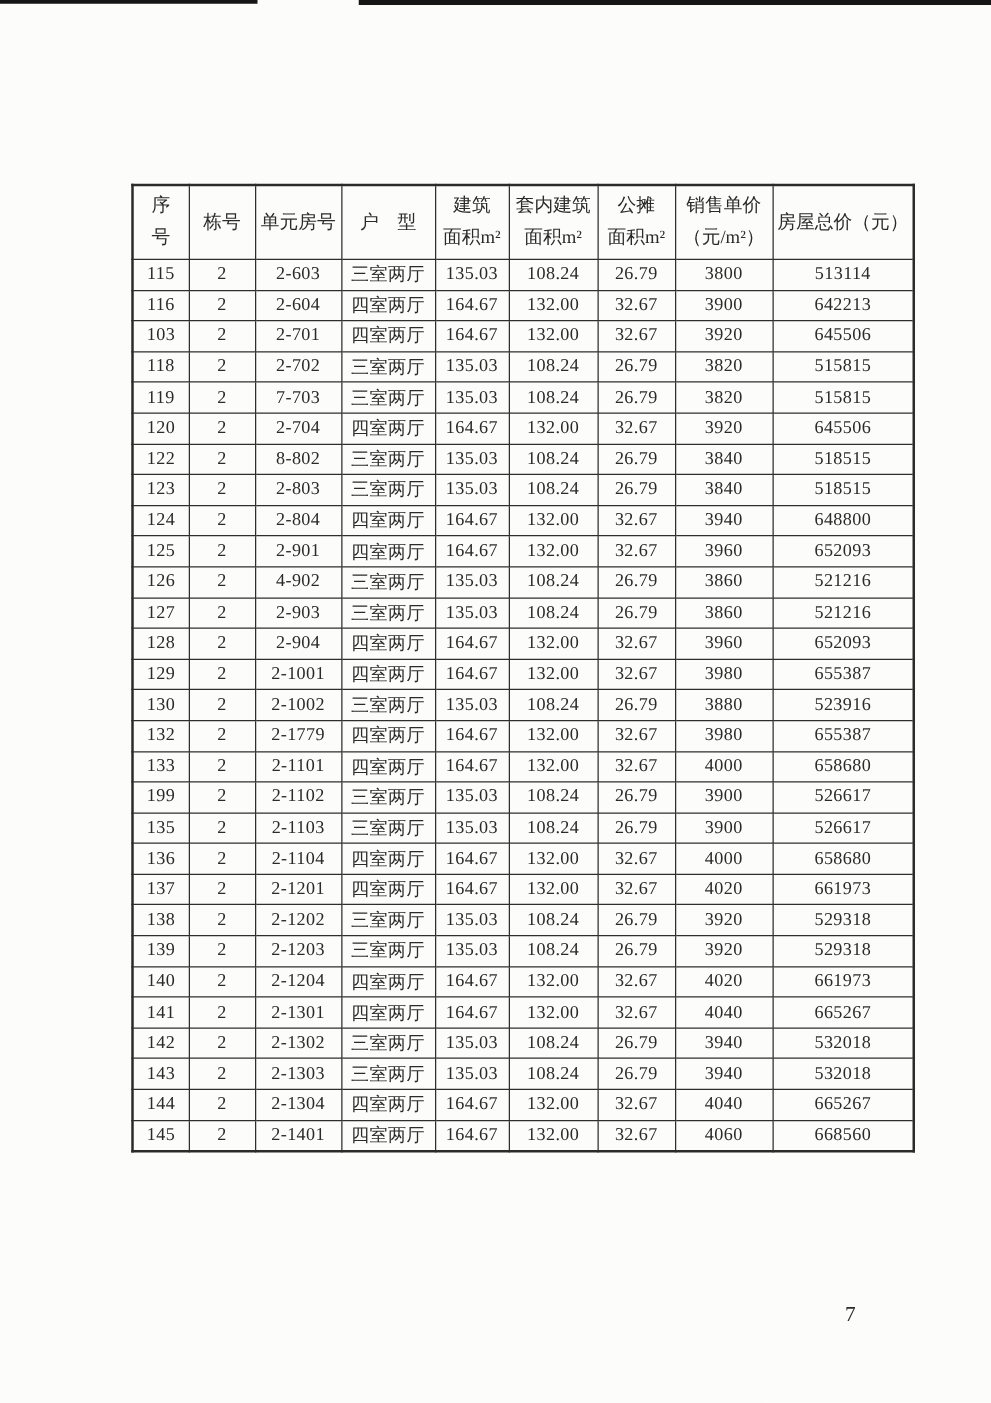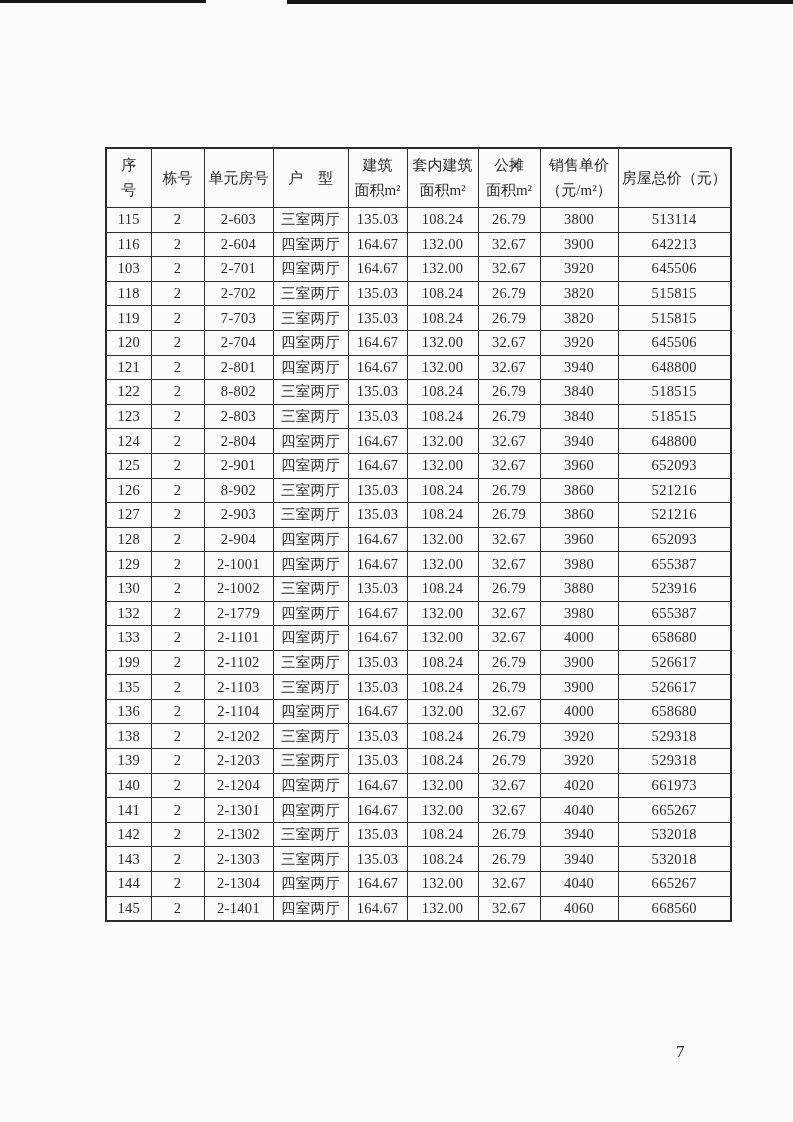--- a/index.html
+++ b/index.html
@@ -180,78 +180,67 @@
           <td>2</td>
           <td>2-704</td>
           <td>四室两厅</td>
           <td>164.67</td>
           <td>132.00</td>
           <td>32.67</td>
           <td>3920</td>
           <td>645506</td>
         </tr>
         <tr>
-          <td>121</td>
-          <td>2</td>
-          <td>2-801</td>
+          <td>122</td>
+          <td>2</td>
+          <td>8-802</td>
+          <td>三室两厅</td>
+          <td>135.03</td>
+          <td>108.24</td>
+          <td>26.79</td>
+          <td>3840</td>
+          <td>518515</td>
+        </tr>
+        <tr>
+          <td>123</td>
+          <td>2</td>
+          <td>2-803</td>
+          <td>三室两厅</td>
+          <td>135.03</td>
+          <td>108.24</td>
+          <td>26.79</td>
+          <td>3840</td>
+          <td>518515</td>
+        </tr>
+        <tr>
+          <td>124</td>
+          <td>2</td>
+          <td>2-804</td>
           <td>四室两厅</td>
           <td>164.67</td>
           <td>132.00</td>
           <td>32.67</td>
           <td>3940</td>
           <td>648800</td>
         </tr>
         <tr>
-          <td>122</td>
-          <td>2</td>
-          <td>8-802</td>
-          <td>三室两厅</td>
-          <td>135.03</td>
-          <td>108.24</td>
-          <td>26.79</td>
-          <td>3840</td>
-          <td>518515</td>
-        </tr>
-        <tr>
-          <td>123</td>
-          <td>2</td>
-          <td>2-803</td>
-          <td>三室两厅</td>
-          <td>135.03</td>
-          <td>108.24</td>
-          <td>26.79</td>
-          <td>3840</td>
-          <td>518515</td>
-        </tr>
-        <tr>
-          <td>124</td>
-          <td>2</td>
-          <td>2-804</td>
-          <td>四室两厅</td>
-          <td>164.67</td>
-          <td>132.00</td>
-          <td>32.67</td>
-          <td>3940</td>
-          <td>648800</td>
-        </tr>
-        <tr>
           <td>125</td>
           <td>2</td>
           <td>2-901</td>
           <td>四室两厅</td>
           <td>164.67</td>
           <td>132.00</td>
           <td>32.67</td>
           <td>3960</td>
           <td>652093</td>
         </tr>
         <tr>
           <td>126</td>
           <td>2</td>
-          <td>8-902</td>
+          <td>4-902</td>
           <td>三室两厅</td>
           <td>135.03</td>
           <td>108.24</td>
           <td>26.79</td>
           <td>3860</td>
           <td>521216</td>
         </tr>
         <tr>
           <td>127</td>
           <td>2</td>
@@ -345,20 +334,31 @@
           <td>2</td>
           <td>2-1104</td>
           <td>四室两厅</td>
           <td>164.67</td>
           <td>132.00</td>
           <td>32.67</td>
           <td>4000</td>
           <td>658680</td>
         </tr>
         <tr>
+          <td>137</td>
+          <td>2</td>
+          <td>2-1201</td>
+          <td>四室两厅</td>
+          <td>164.67</td>
+          <td>132.00</td>
+          <td>32.67</td>
+          <td>4020</td>
+          <td>661973</td>
+        </tr>
+        <tr>
           <td>138</td>
           <td>2</td>
           <td>2-1202</td>
           <td>三室两厅</td>
           <td>135.03</td>
           <td>108.24</td>
           <td>26.79</td>
           <td>3920</td>
           <td>529318</td>
         </tr>

